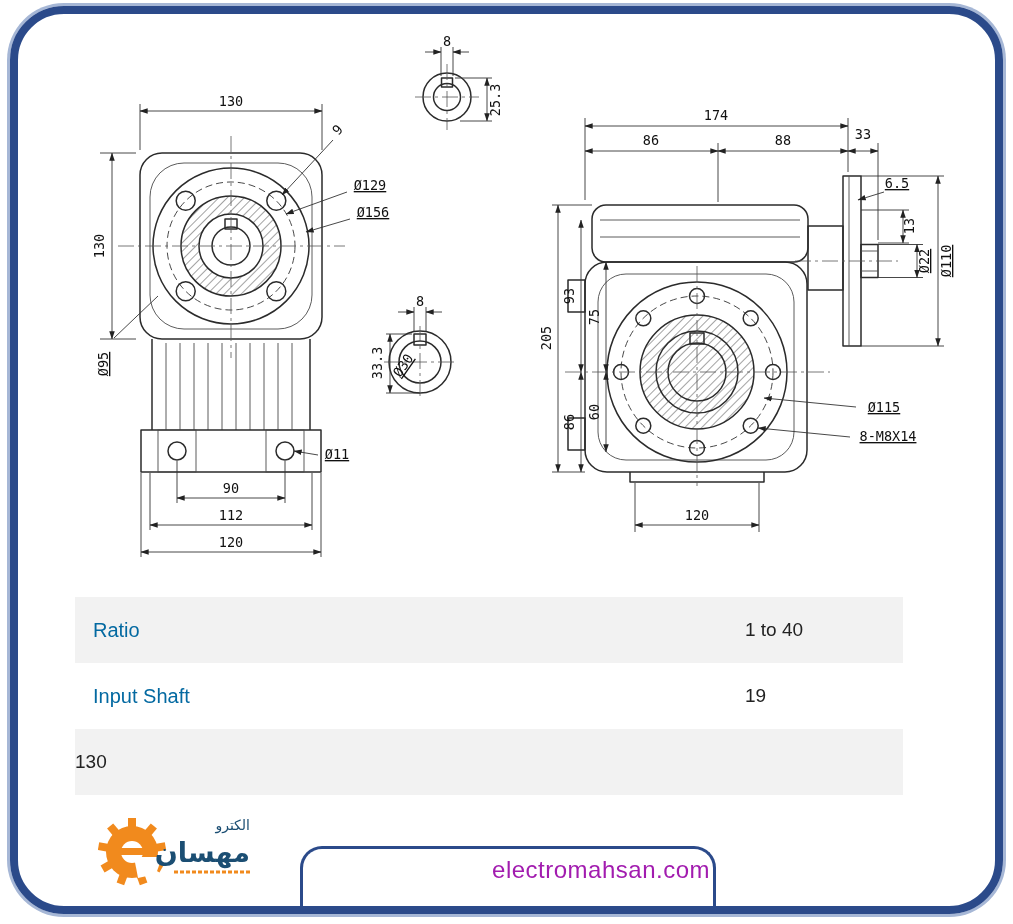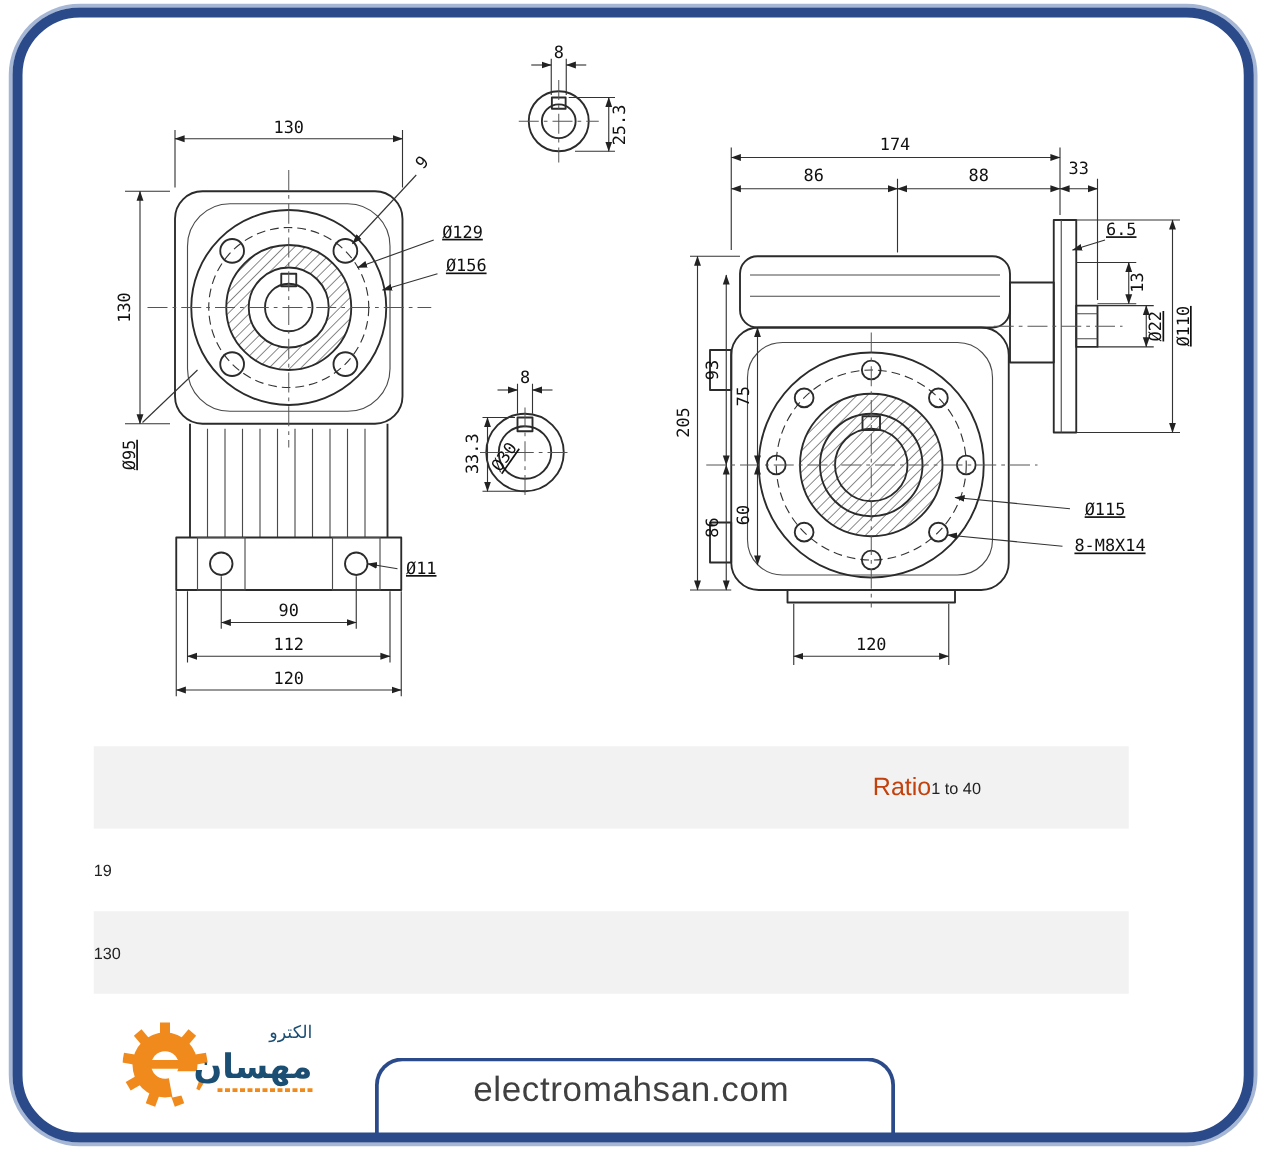--- a/index.html
+++ b/index.html
@@ -26,26 +26,26 @@
   .cl{stroke:#555;stroke-width:0.8;fill:none;stroke-dasharray:16 4 3 4;}
   .dash{stroke:#333;stroke-width:0.9;fill:none;stroke-dasharray:7 4;}
   .dim{stroke:#333;stroke-width:0.9;fill:none;}
   text.dtxt{font-family:"DejaVu Sans Mono",monospace;font-size:13.5px;fill:#111;text-anchor:middle;}
   .und{text-decoration:underline;}
   .wfill{fill:#fff;}
   
   .spec-table{position:absolute;left:75px;top:597px;width:828px;}
   .spec-row{display:flex;align-items:center;height:66px;background:#fff;}
   .spec-row.alt{background:#f2f2f2;}
-  .spec-label{flex:0 0 652px;padding-left:18px;font-size:20px;color:#c2410c;text-align:right;}
-  .spec-value{font-size:13px;color:#222;}
+  .spec-label{flex:0 0 652px;padding-left:18px;font-size:20px;color:#0369a1;}
+  .spec-value{font-size:19px;color:#222;}
   
   .website{
-    position:absolute;left:300px;top:856px;width:410px;text-align:center;
-    font-size:28px;color:#404040;letter-spacing:0.5px;
+    position:absolute;left:300px;top:856px;width:410px;text-align:right;
+    font-size:24px;color:#a21caf;letter-spacing:0.5px;
   }
   svg.logo{position:absolute;left:98px;top:806px;}
   .brand-top{font-family:"DejaVu Sans",sans-serif;font-size:14px;fill:#1b4e73;text-anchor:end;}
   .brand-main{font-family:"DejaVu Sans",sans-serif;font-size:27px;font-weight:bold;fill:#1b4e73;text-anchor:end;}
 </style>
 </head>
 <body>
 
 <svg class="drawing" width="1013" height="575" viewBox="0 0 1013 575">
   <defs>
@@ -273,20 +273,21 @@
     <text x="697" y="520" class="dtxt">120</text>
   </g>
 </svg>
 
 <div class="spec-table">
   <div class="spec-row alt">
     <span class="spec-label">Ratio</span>
     <span class="spec-value">1 to 40</span>
   </div>
   <div class="spec-row">
+    <span class="spec-label">Input Shaft</span>
     <span class="spec-value">19</span>
   </div>
   <div class="spec-row alt">
     <span class="spec-value">130</span>
   </div>
 </div>
 
 <div class="footer-tab"></div>
 
 <svg class="logo" width="160" height="86" viewBox="0 0 160 86">

